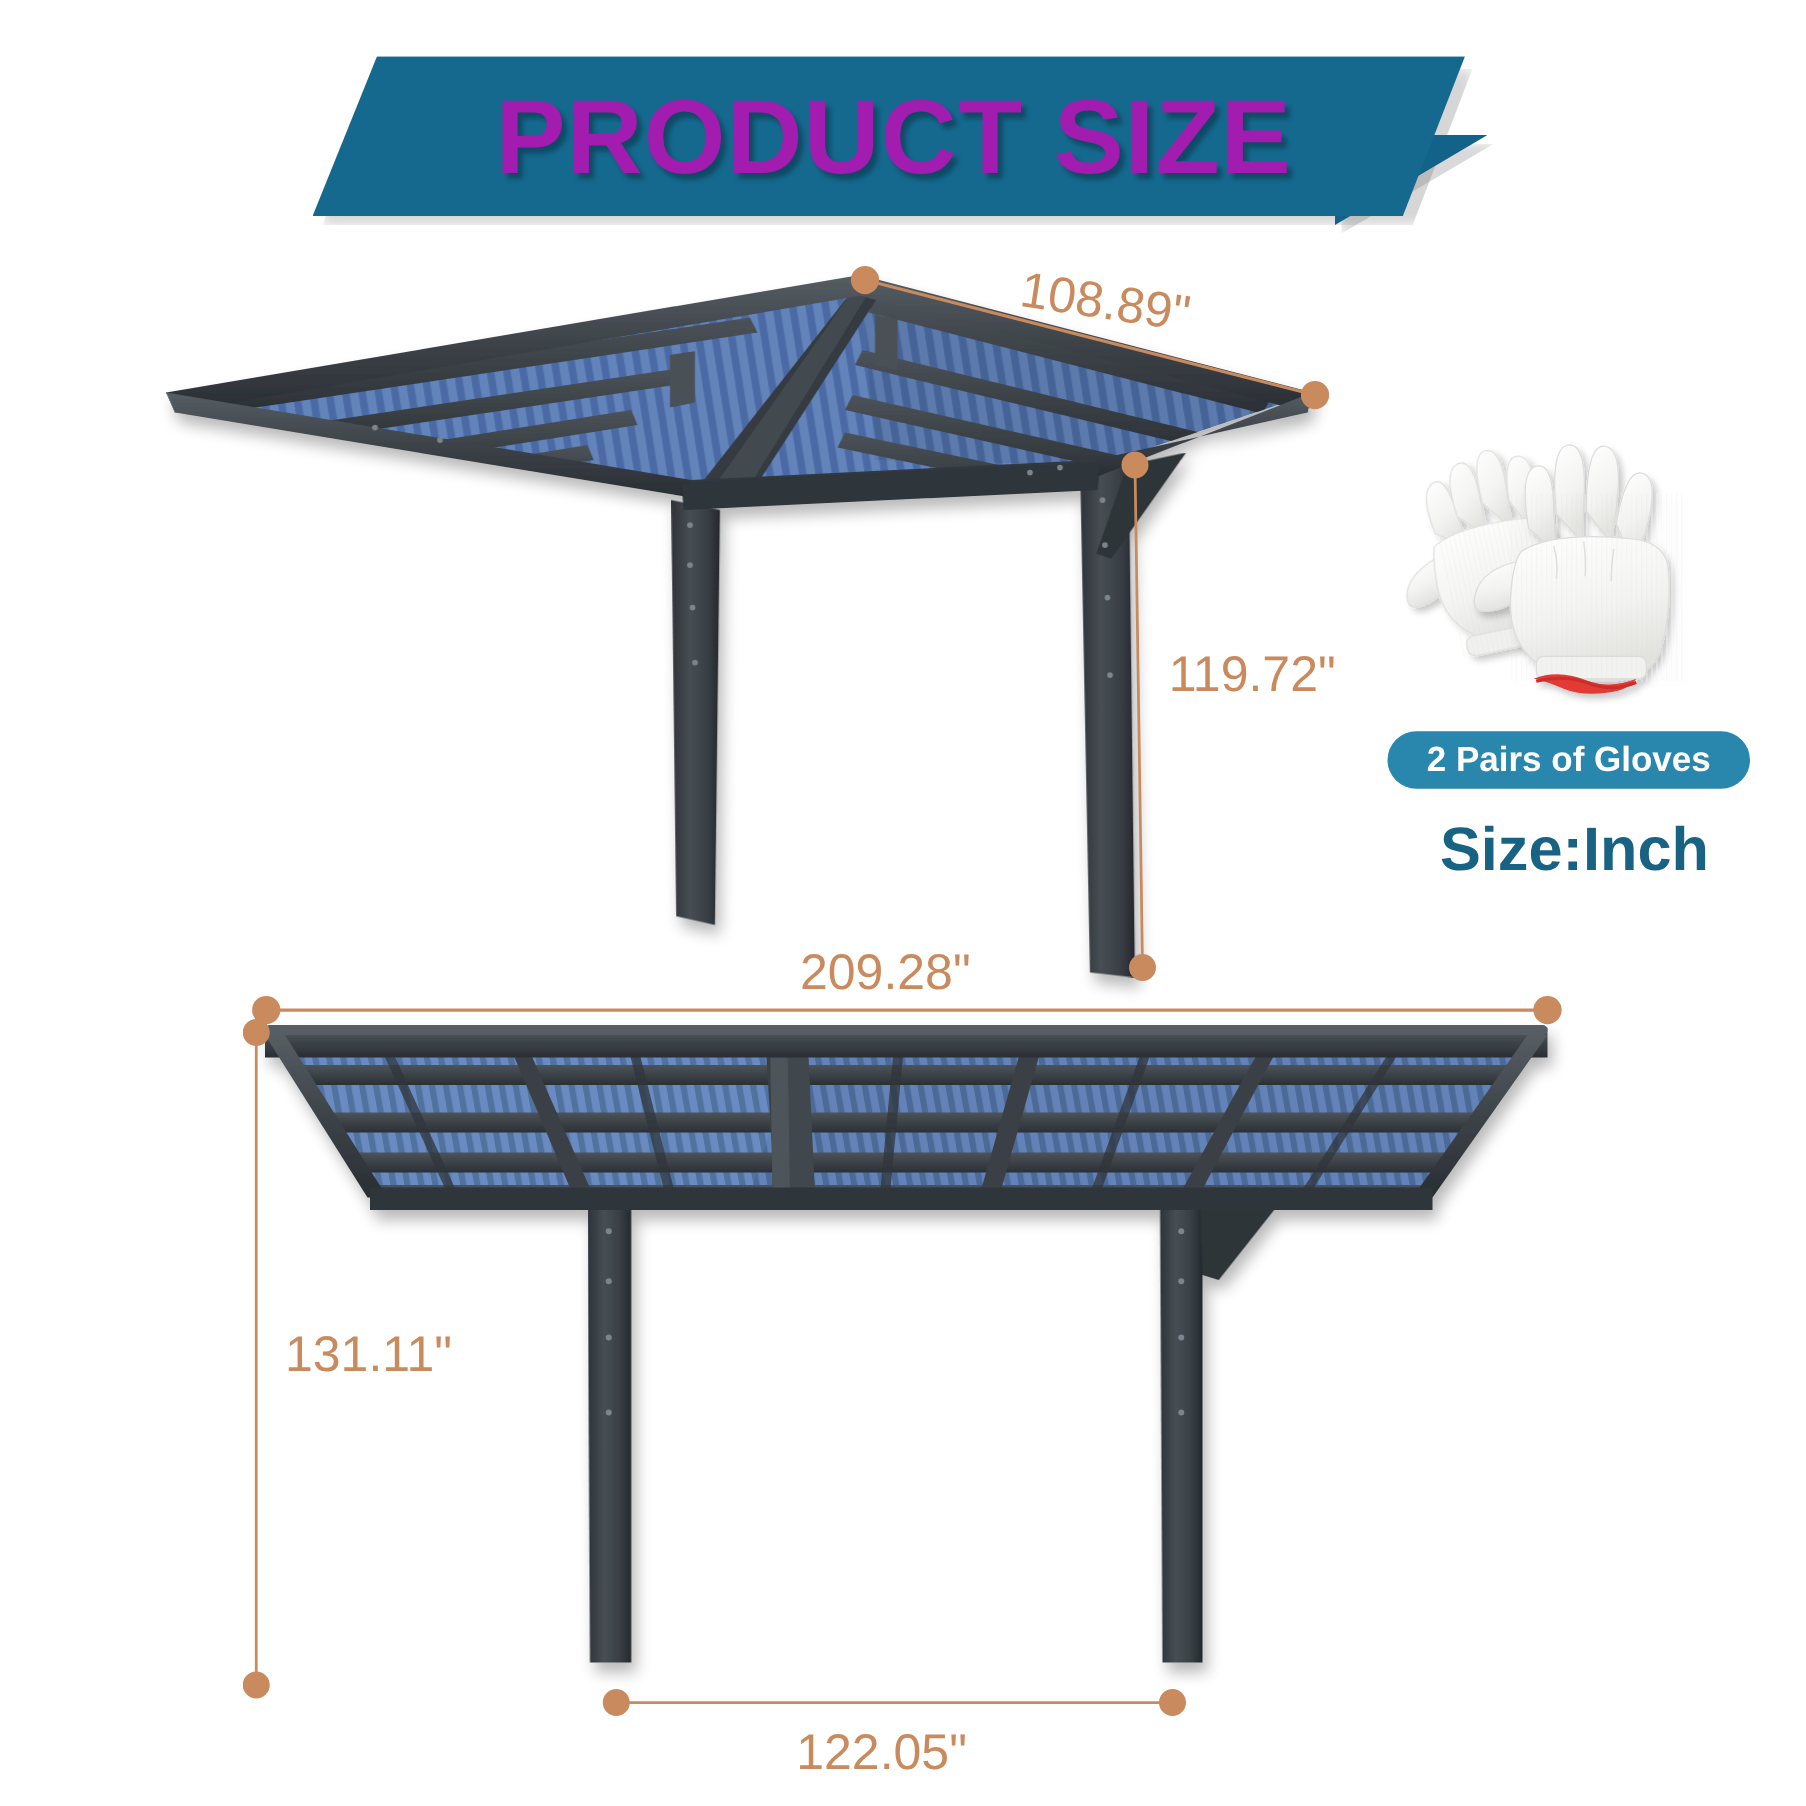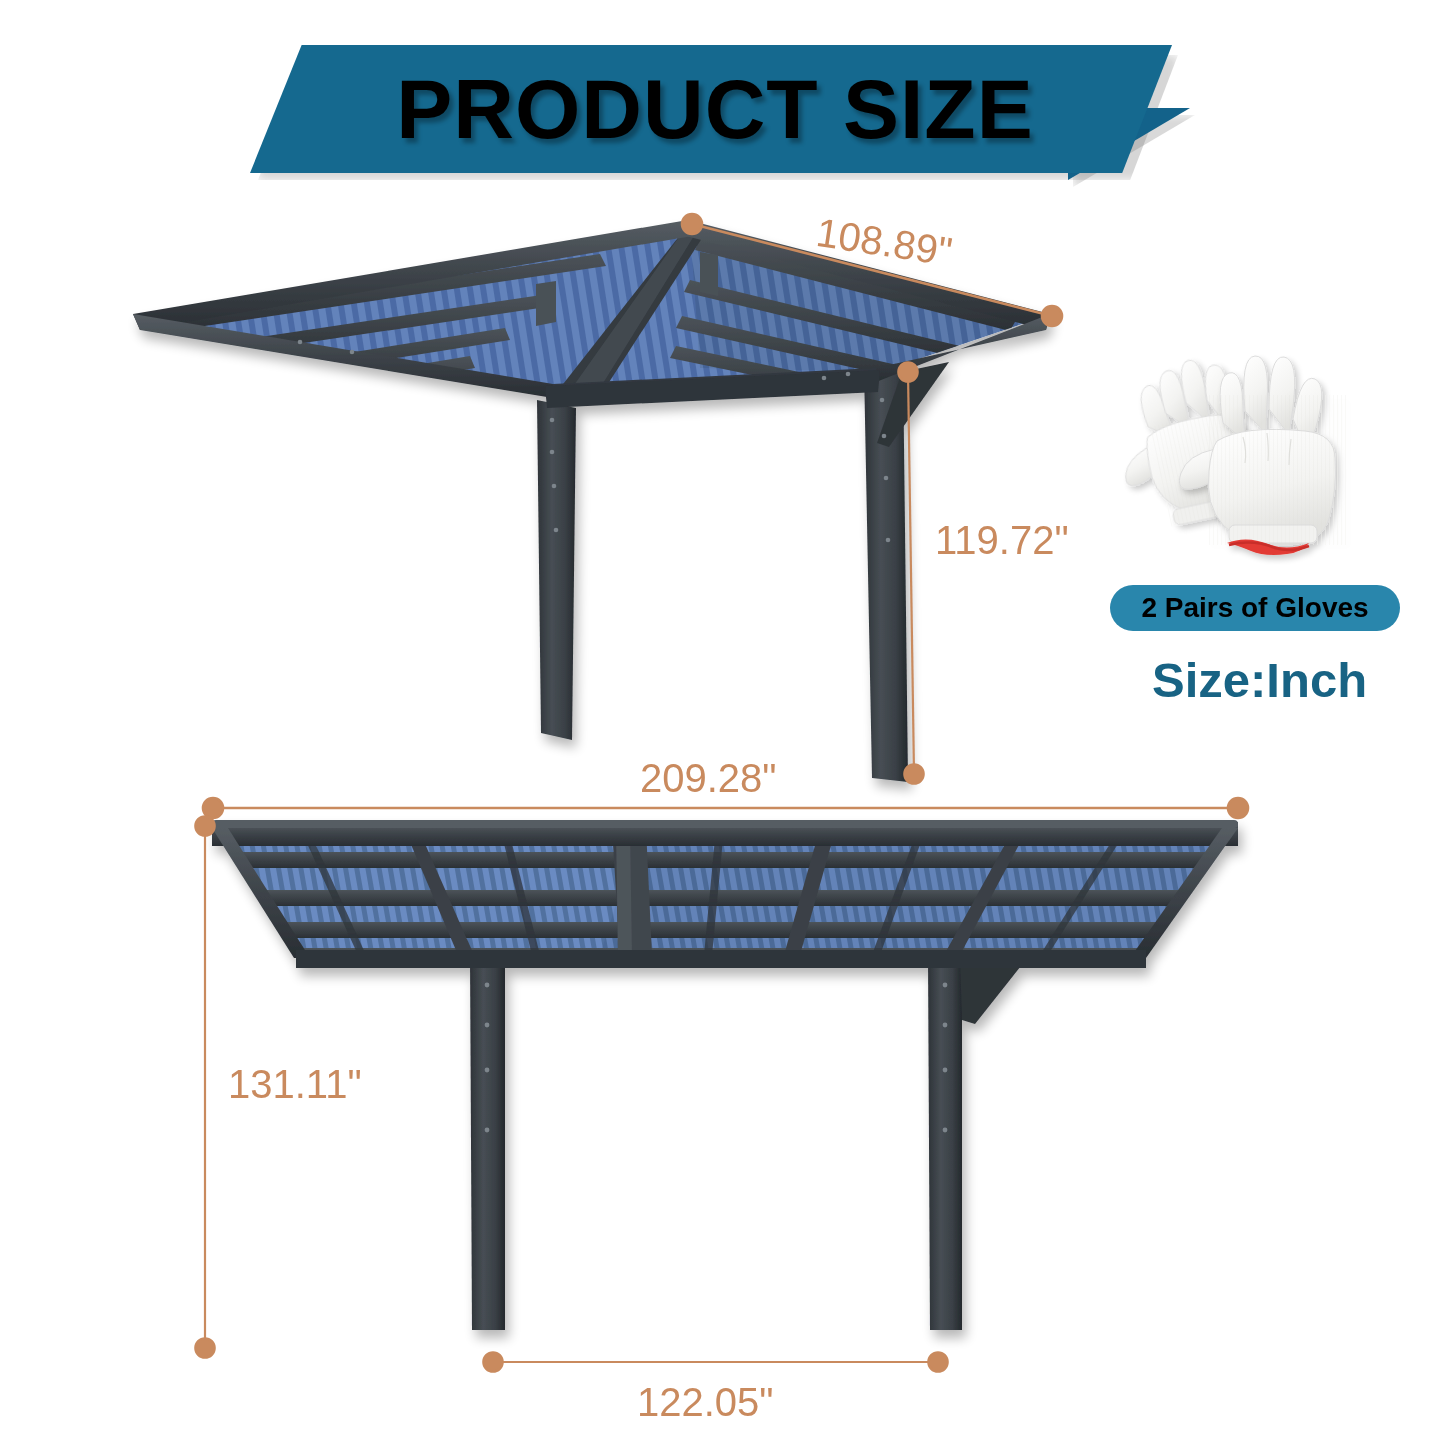--- a/index.html
+++ b/index.html
@@ -32,21 +32,21 @@
     filter:blur(4px);
   }
   .banner{
     position:absolute;left:0px;top:0px;width:922px;height:128px;
     background:#15698f;
     clip-path:polygon(5.6% 0%, 100% 0%, 94.6% 100%, 0% 100%);
   }
   .banner-title{
     position:absolute;left:0;top:0;width:922px;height:128px;
     display:flex;align-items:center;justify-content:center;
-    color:#000000;
+    color:#a21caf;
     font-size:84px;
     font-weight:bold;
     letter-spacing:1px;
     text-shadow:4px 5px 4px rgba(0,0,0,.30);
     padding-left:8px;
     box-sizing:border-box;
     white-space:nowrap;
   }
 
   
@@ -58,21 +58,21 @@
     font-family:"Liberation Sans", sans-serif;
   }
   .dim-top{transform:rotate(8.5deg);transform-origin:left top;}
 
   
   .gloves-img{position:absolute;left:1105px;top:345px;width:300px;height:225px;}
   .pill{
     position:absolute;left:1110px;top:585px;width:290px;height:46px;
     background:#2986ac;border-radius:24px;
     display:flex;align-items:center;justify-content:center;
-    color:#000000;font-size:28px;font-weight:600;white-space:nowrap;
+    color:#ffffff;font-size:28px;font-weight:600;white-space:nowrap;
   }
   .size-inch{
     position:absolute;left:1152px;top:652px;
     color:#186384;font-size:49px;font-weight:600;white-space:nowrap;
   }
   svg{display:block;}
   .dimsvg{position:absolute;left:0;top:0;width:1445px;height:1445px;pointer-events:none;}
 </style>
 </head>
 <body>

